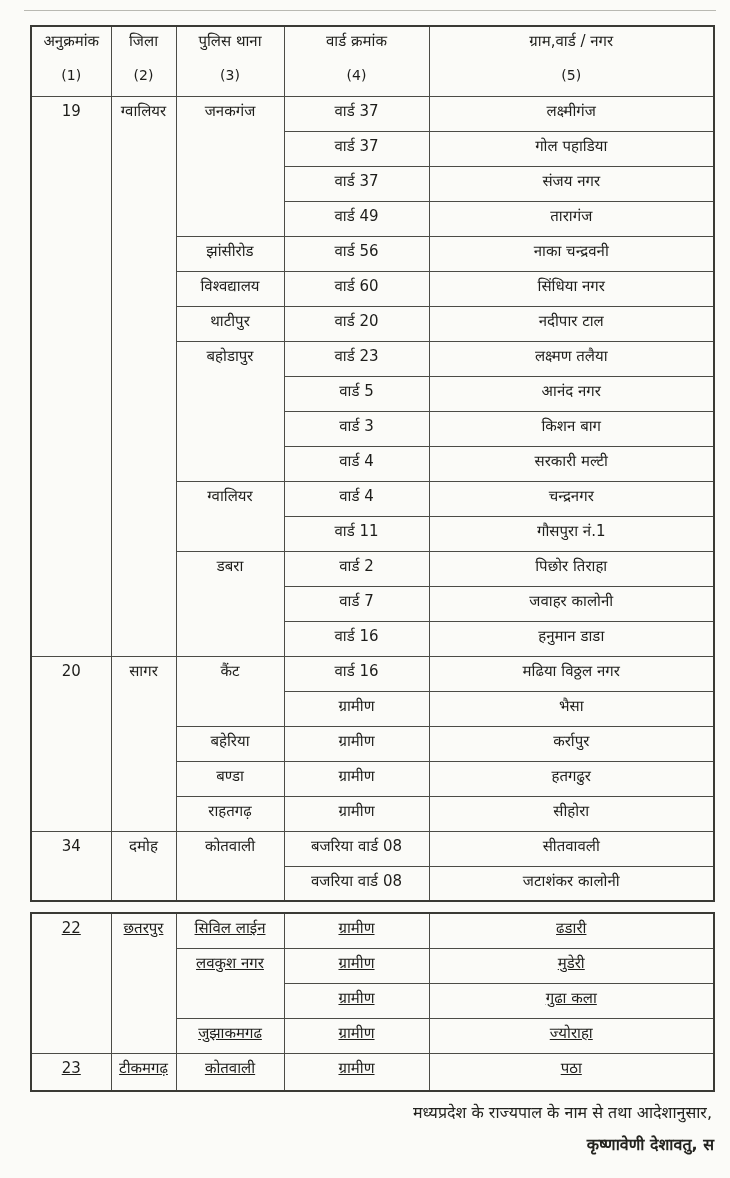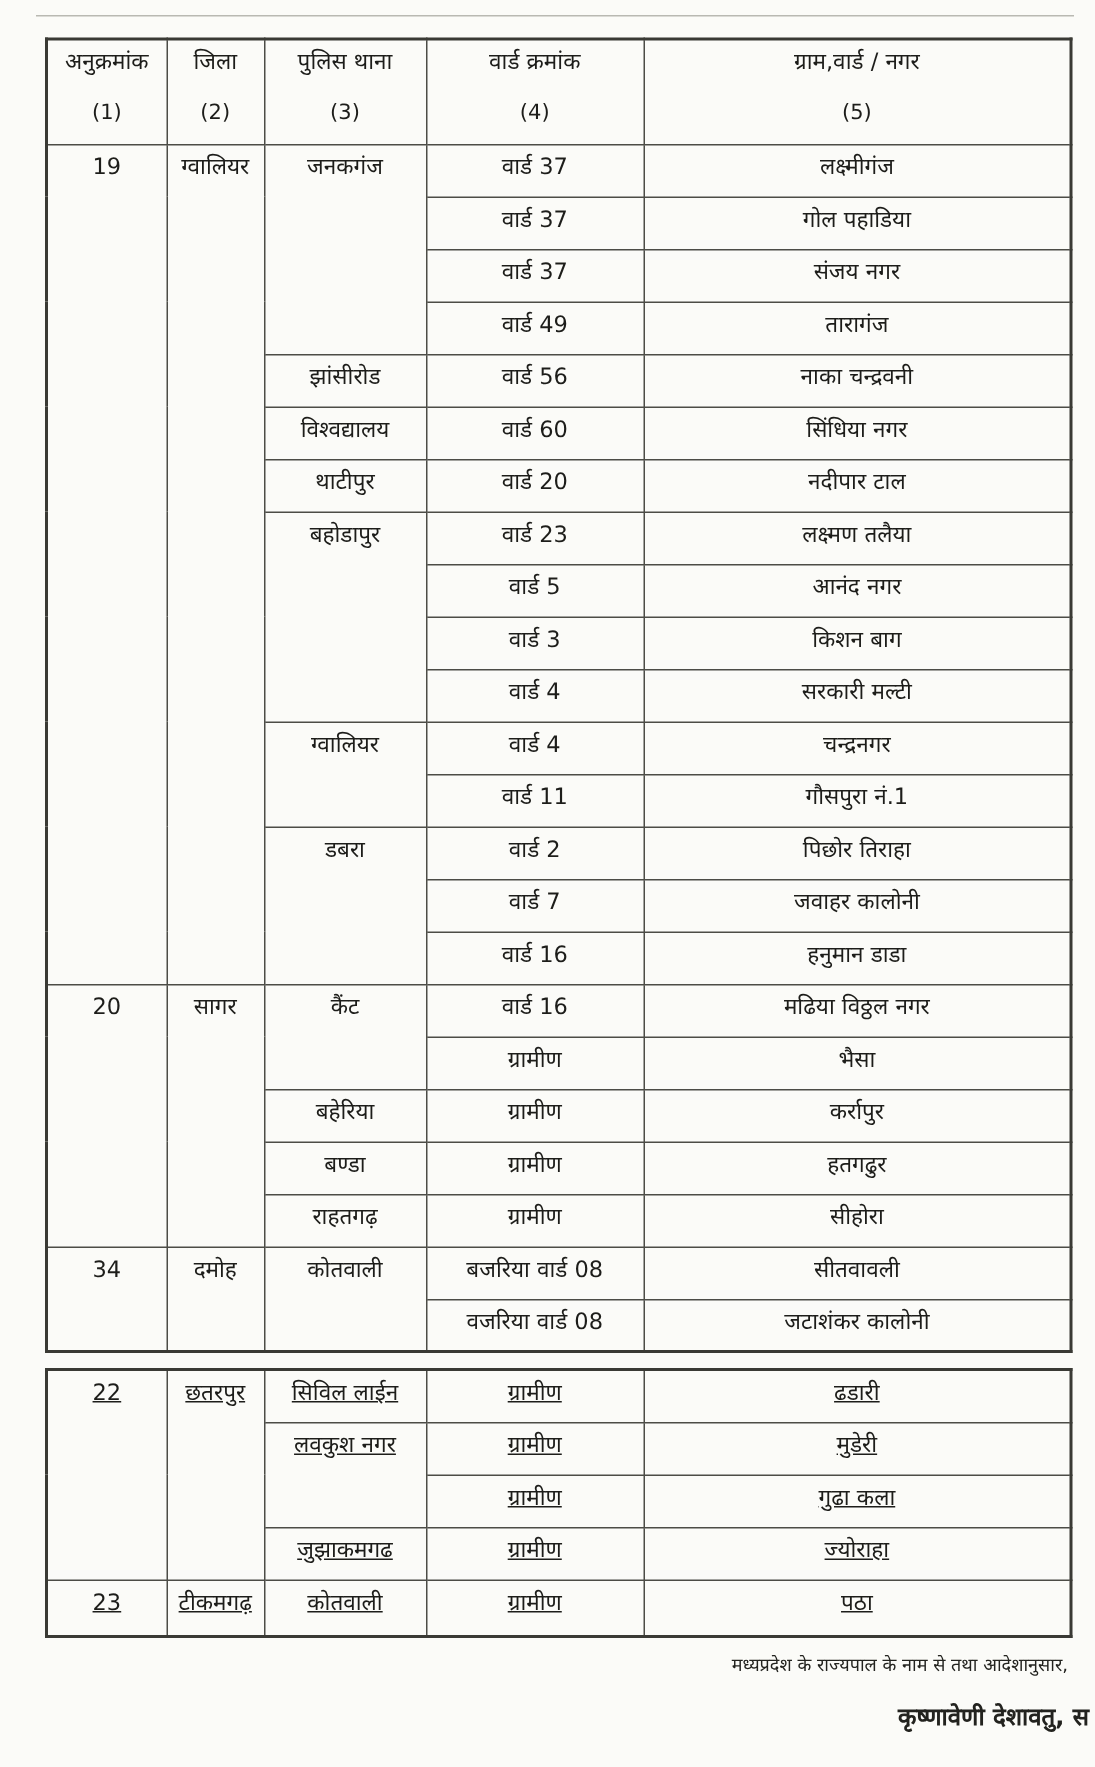--- a/index.html
+++ b/index.html
@@ -37,24 +37,24 @@
   .col-district{width:65px;}
   .col-station{width:108px;}
   .col-ward{width:145px;}
   .col-area{width:285px;}
   .cell-center{text-align:center;}
   .cell-left{text-align:center;padding-left:9px;}
   .hdr-label{display:block;}
   .hdr-index{display:block;margin-top:16px;font-size:14px;}
   .footer-line1{
     position:absolute;top:1101px;right:18px;
-    font-size:12px;color:#23231f;
+    font-size:16px;color:#23231f;
   }
   .footer-line2{
-    position:absolute;top:1133px;right:4px;
+    position:absolute;top:1133px;right:16px;
     font-size:16px;font-weight:bold;color:#23231f;
   }
 </style>
 </head>
 <body>
 
 <div class="top-rule"></div>
 
 <table class="doc-table" id="table-1">
   <colgroup>

